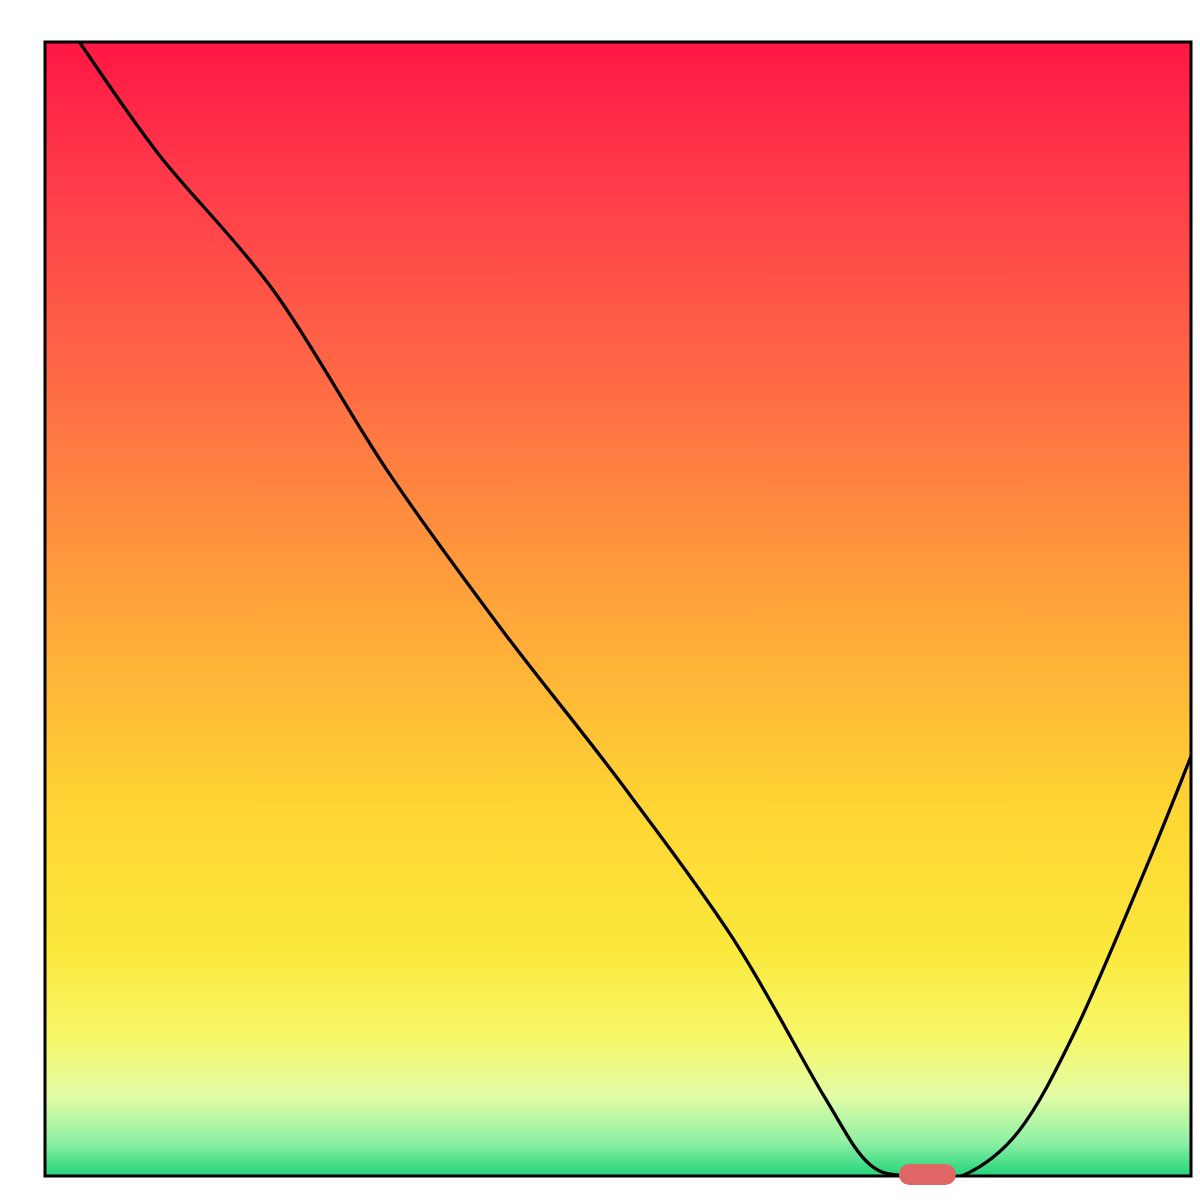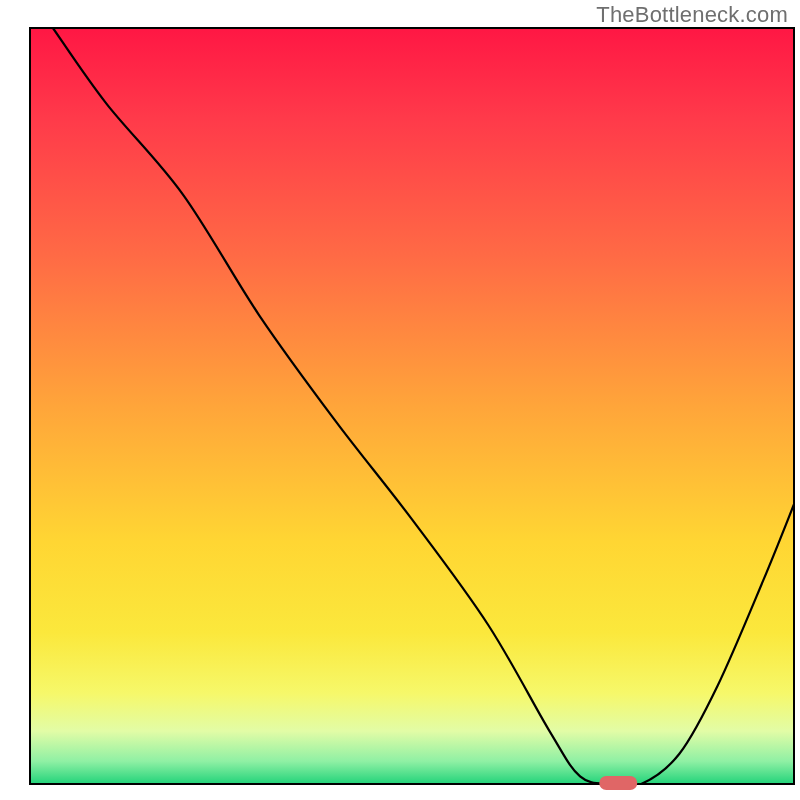--- a/index.html
+++ b/index.html
@@ -55,14 +55,13 @@
 
     <rect id="plot-bg" fill="url(#bg-grad)" x="30" y="28" width="764" height="756"></rect>
 
     <rect id="plot-border" fill="none" x="30" y="28" width="764" height="756" stroke="#000000" stroke-width="2"></rect>
 
     <path id="curve" fill="none" stroke="#000" stroke-width="2.2" stroke-linejoin="round" stroke-linecap="round" clip-path="url(#plot-clip)" d="M 52.92 28 C 61.833333333333336 40.599999999999994, 84.75333333333334 75.87999999999998, 106.4 103.59999999999998 C 128.04666666666668 131.32, 157.33333333333334 159.04, 182.8 194.32 C 208.26666666666668 229.6, 233.73333333333332 277.48, 259.2 315.28000000000003 C 284.66666666666663 353.08000000000004, 310.1333333333333 387.1, 335.6 421.12 C 361.0666666666667 455.14, 386.53333333333336 485.3800000000001, 412 519.4000000000001 C 437.46666666666664 553.4200000000001, 465.47999999999996 589.96, 488.4 625.24 C 511.32 660.52, 534.24 705.8799999999999, 549.52 731.0799999999999 C 564.8 756.28, 569.8933333333332 767.6199999999999, 580.0799999999999 776.4399999999999 C 590.2666666666667 785.26, 600.4533333333333 782.74, 610.64 784 C 620.8266666666667 785.26, 629.74 789.04, 641.2 784 C 652.6600000000001 778.96, 666.6666666666666 770.14, 679.4 753.76 C 692.1333333333333 737.38, 703.5933333333334 714.7, 717.6 685.72 C 731.6066666666667 656.74, 750.7066666666666 610.12, 763.4399999999999 579.88 C 776.1733333333333 549.64, 788.9066666666666 516.88, 794 504.28000000000003"></path>
 
     <rect id="marker" rx="7" ry="7" height="14" x="599.28" y="776" width="38" fill="#e06666"></rect>
   </svg>
 
-  <div class="watermark">TheBottleneck.com</div>
 </div>
 
 </body></html>

